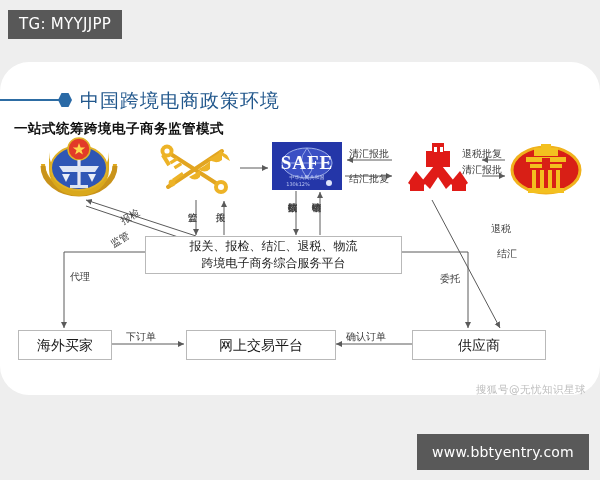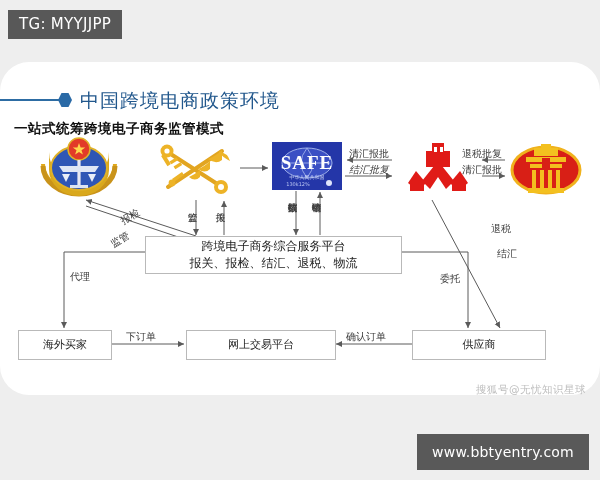--- a/index.html
+++ b/index.html
@@ -31,21 +31,21 @@
     font-size:19px;color:#21578c;letter-spacing:1px;font-weight:400;
   }
   .subtitle{
     position:absolute;left:14px;top:120px;
     font-size:13.5px;font-weight:bold;color:#111;letter-spacing:.5px;
   }
   .svgwrap{position:absolute;left:0;top:0;width:600px;height:480px;}
   .node{
     position:absolute;border:1px solid #b9b9b9;background:#fff;
     display:flex;align-items:center;justify-content:center;
-    font-size:11px;color:#1a1a1a;text-align:center;line-height:1.45;
+    font-size:14px;color:#1a1a1a;text-align:center;line-height:1.45;
   }
   .platform{
     left:145px;top:236px;width:255px;height:36px;flex-direction:column;
     font-size:12px;
   }
   .buyer{left:18px;top:330px;width:92px;height:28px;}
   .market{left:186px;top:330px;width:148px;height:28px;}
   .supplier{left:412px;top:330px;width:132px;height:28px;}
   .lbl{
     position:absolute;font-size:10px;color:#3a3a3a;
@@ -210,37 +210,37 @@
 
     <path d="M400,252 L468,252 L468,328" marker-end="url(#ah)"></path>
 
     <line x1="110" y1="344" x2="184" y2="344"></line>
 
     <line x1="412" y1="344" x2="336" y2="344"></line>
   </g>
 </svg>
 
 <div class="node platform">
+  <span>报关、报检、结汇、退税、物流</span>
   <span>跨境电子商务综合服务平台</span>
-  <span>报关、报检、结汇、退税、物流</span>
 </div>
 <div class="node buyer">海外买家</div>
 <div class="node market">网上交易平台</div>
 <div class="node supplier">供应商</div>
 
 <div class="lbl rot-a" style="left:118px;top:216px;">报检</div>
 <div class="lbl rot-a" style="left:108px;top:239px;">监管</div>
 
 <div class="vlbl" style="left:188px;top:205px;">监管</div>
 <div class="vlbl" style="left:216px;top:205px;">报关</div>
 <div class="vlbl" style="left:288px;top:195px;">核销数据</div>
 <div class="vlbl" style="left:312px;top:195px;">核销申请</div>
 
 <div class="lbl" style="left:349px;top:147px;">清汇报批</div>
-<div class="lbl" style="left:349px;top:163px;font-style:italic;">结汇批复</div>
+<div class="lbl" style="left:349px;top:172px;">结汇批复</div>
 <div class="lbl" style="left:462px;top:147px;">退税批复</div>
 <div class="lbl" style="left:462px;top:163px;">清汇报批</div>
 
 <div class="lbl" style="left:491px;top:222px;">退税</div>
 <div class="lbl" style="left:497px;top:247px;">结汇</div>
 
 <div class="lbl" style="left:70px;top:270px;">代理</div>
 <div class="lbl" style="left:440px;top:272px;">委托</div>
 
 <div class="lbl" style="left:126px;top:330px;">下订单</div>

